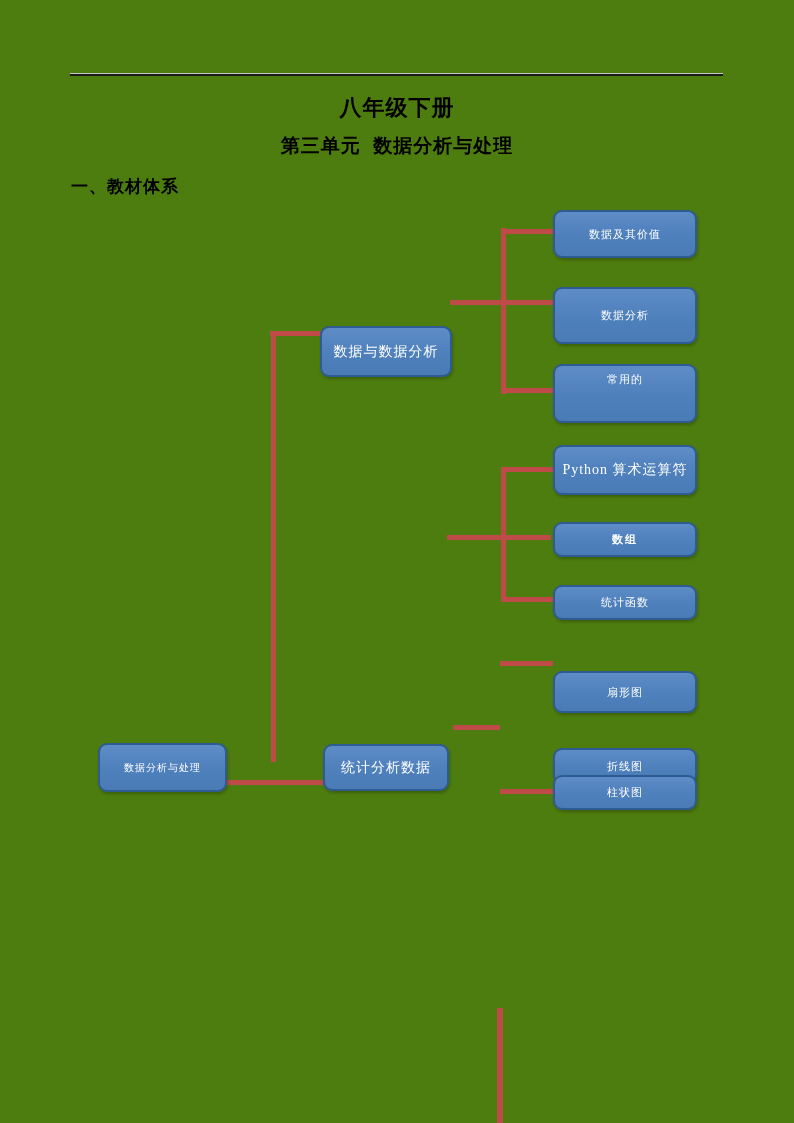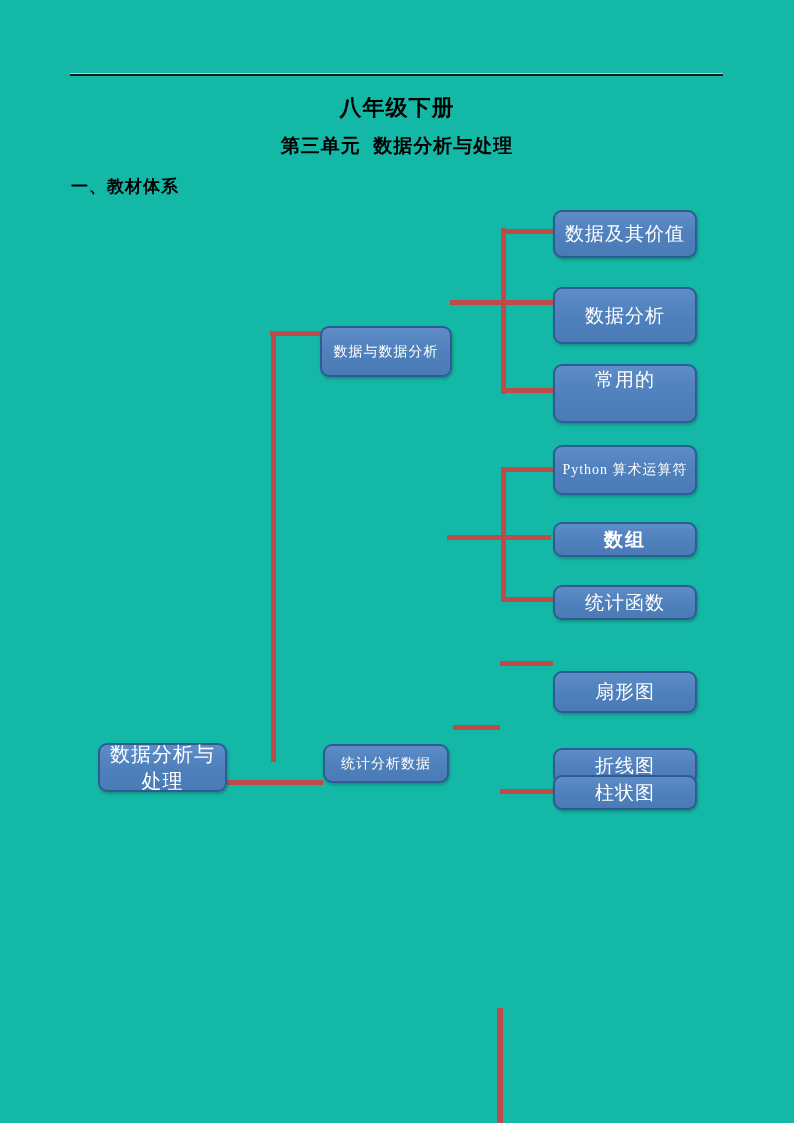--- a/index.html
+++ b/index.html
@@ -1,20 +1,20 @@
 <!DOCTYPE html>
 <html><head>
 <meta charset="utf-8">
 <style>
   html, body { margin: 0; padding: 0; background: #ffffff; }
   #page {
     position: relative;
     width: 794px;
     height: 1123px;
-    background: #14b8a6;
+    background: #4d7c0f;
     overflow: hidden;
     font-family: "Liberation Sans", sans-serif;
   }
   .header-rule {
     position: absolute;
     left: 70px; top: 73px;
     width: 653px; height: 2px;
     background: #1a1a1a;
     border-top: 1px solid #c8c8c8;
   }
@@ -40,21 +40,21 @@
     letter-spacing: 1px;
   }
   .node {
     position: absolute;
     box-sizing: border-box;
     background: linear-gradient(180deg, #5e8cc6 0%, #4e80bc 55%, #4a7bb5 100%);
     border: 2.5px solid #2d5b92;
     border-radius: 9px;
     color: #ffffff;
     font-family: "Liberation Serif", serif;
-    font-size: 19px;
+    font-size: 11px;
     letter-spacing: 1px;
     display: flex;
     align-items: center;
     justify-content: center;
     text-align: center;
     box-shadow: 1px 2px 3px rgba(0,0,0,0.22);
   }
   .node.sans { font-family: Liberation Sans, sans-serif; font-weight: bold; letter-spacing: 2px; text-align: right; }
   .conn { position: absolute; background: #be4b48; }
 </style>
@@ -82,25 +82,25 @@
   <div class="conn" style="left:501px; top:467px; width:52px; height:5px;"></div>
   <div class="conn" style="left:447px; top:535px; width:104px; height:5px;"></div>
   <div class="conn" style="left:501px; top:597px; width:52px; height:5px;"></div>
 
   <div class="conn" style="left:500px; top:661px; width:53px; height:5px;"></div>
   <div class="conn" style="left:453px; top:725px; width:47px; height:5px;"></div>
   <div class="conn" style="left:500px; top:789px; width:55px; height:5px;"></div>
 
   <div class="conn" style="left:497px; top:1008px; width:6px; height:115px;"></div>
 
-  <div class="node" style="left:98px; top:743px; width:129px; height:49px; font-size:20px;">数据分析与处理</div>
+  <div class="node" style="left:98px; top:743px; width:129px; height:49px; font-size:10px;">数据分析与处理</div>
 
   <div class="node" style="left:320px; top:326px; width:132px; height:51px; font-size:14px;">数据与数据分析</div>
 
-  <div class="node" style="left:323px; top:744px; width:126px; height:39px; font-size:14px;">统计分析数据</div>
+  <div class="node" style="left:323px; top:744px; width:126px; height:47px; font-size:14px;">统计分析数据</div>
 
   <div class="node" style="left:553px; top:210px; width:144px; height:48px;">数据及其价值</div>
 
   <div class="node" style="left:553px; top:287px; width:144px; height:57px;">数据分析</div>
 
   <div class="node" style="left:553px; top:364px; width:144px; height:59px; padding-bottom:28px;">常用的</div>
 
   <div class="node" style="left:553px; top:445px; width:144px; height:50px; font-size:14px;">Python 算术运算符</div>
 
   <div class="node sans" style="left:553px; top:522px; width:144px; height:35px;">数组</div>

